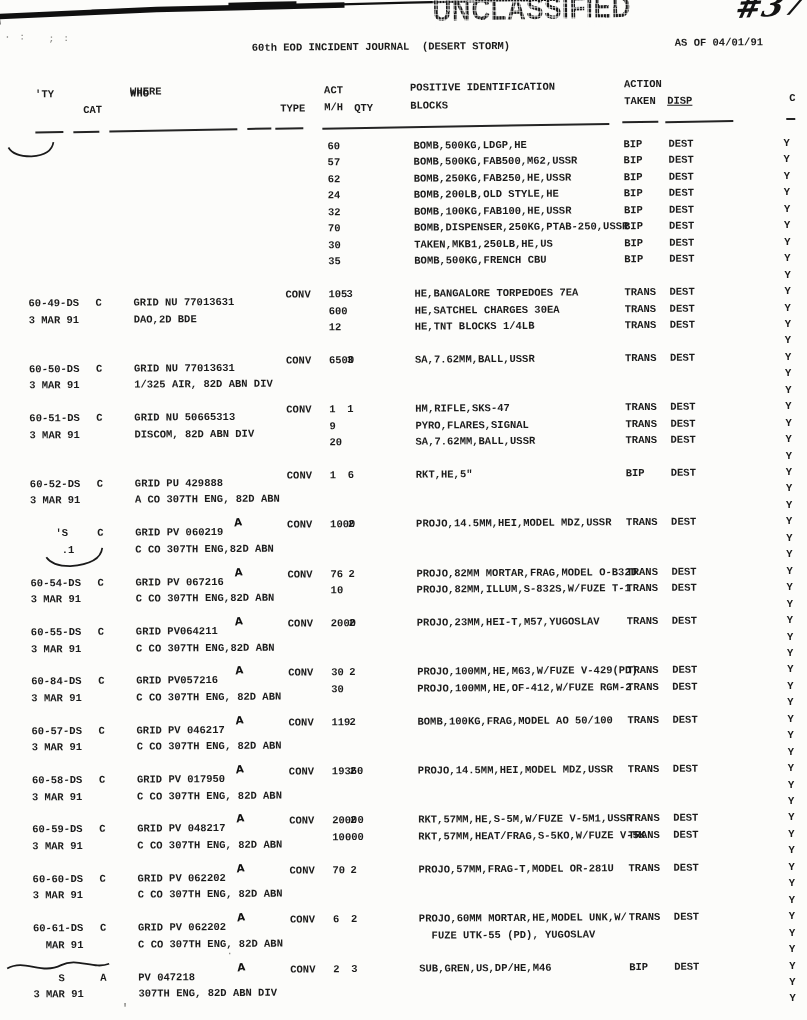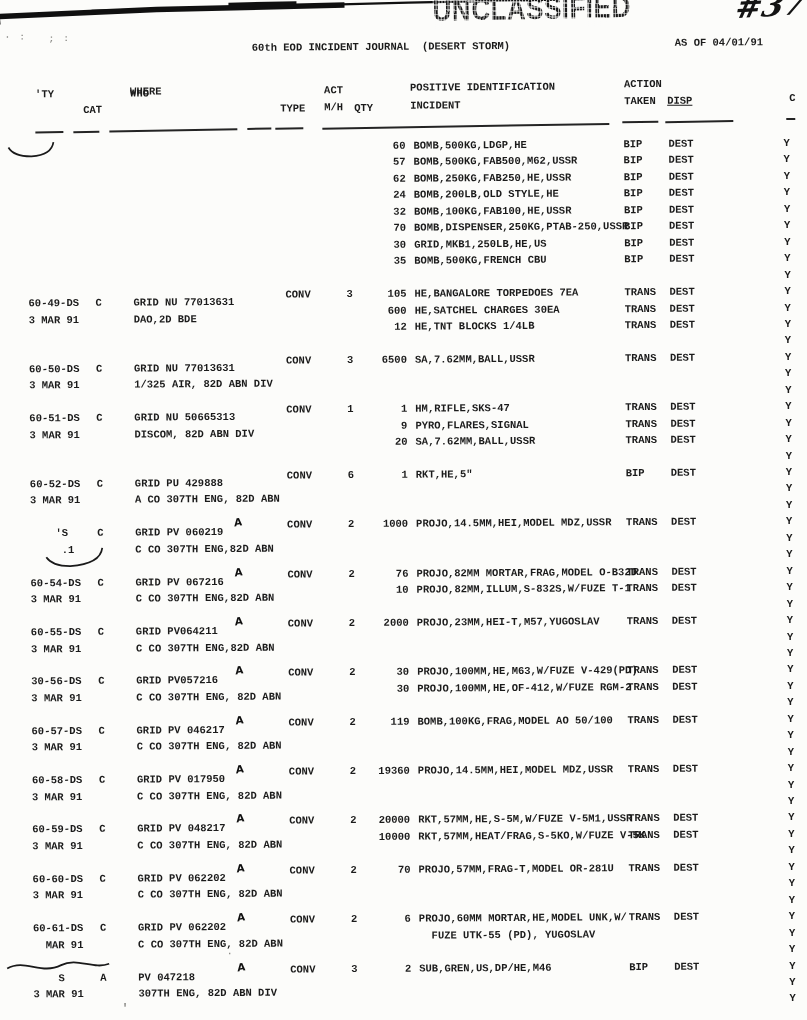--- a/index.html
+++ b/index.html
@@ -20,21 +20,21 @@
   
   .ul{position:absolute;height:2px;background:#242424;transform:rotate(-0.55deg);}
   
   .jl{position:absolute;left:0;width:807px;height:17px;}
   .jl span{position:absolute;white-space:pre;font-size:10.5px;font-weight:700;top:0;}
   .f-id{left:30px;top:7px !important;}
   .f-cat{left:97px;top:7px !important;}
   .f-where{left:135px;top:7px !important;}
   .f-type{left:287px;}
   .f-act{left:348px;}
-  .f-qty{left:330px;width:78px;text-align:right;}
+  .f-qty{left:330px;width:78px;}
   .f-remark{left:416px;}
   .f-action{left:626px;}
   .f-disp{left:671px;}
   .f-c{left:786px;}
   .mark{left:234px;top:-3px !important;font-family:"DejaVu Sans",sans-serif;font-weight:900;font-size:23px;color:#101010;transform:rotate(-9deg) skewX(-6deg);}
   .smudge{position:absolute;color:#8a8a86;font-size:9px;font-weight:700;letter-spacing:2px;}
   svg{position:absolute;overflow:visible;}
 </style>
 </head>
 <body>
@@ -65,21 +65,21 @@
     <div class="ch" style="left:133px;top:84px;">WHERE</div>
     <div class="ch" style="left:327px;top:84px;">ACT</div>
     <div class="ch" style="left:413px;top:82px;">POSITIVE IDENTIFICATION</div>
     <div class="ch" style="left:627px;top:80px;">ACTION</div>
 
     <div class="ch" style="left:86px;top:102px;">CAT</div>
     <div class="ch" style="left:133px;top:86px;">WHO</div>
     <div class="ch" style="left:283px;top:102px;">TYPE</div>
     <div class="ch" style="left:327px;top:101px;">M/H</div>
     <div class="ch" style="left:357px;top:102px;">QTY</div>
-    <div class="ch" style="left:413px;top:100px;">INCIDENT</div>
+    <div class="ch" style="left:413px;top:100px;">BLOCKS</div>
     <div class="ch" style="left:627px;top:97px;">TAKEN</div>
     <div class="ch" style="left:670px;top:97px;text-decoration:underline;">DISP</div>
     <div class="ch" style="left:792px;top:95px;">C</div>
 
     <div class="ul" style="left:38px;top:129px;width:28px;"></div>
     <div class="ul" style="left:76px;top:129px;width:26px;"></div>
     <div class="ul" style="left:112px;top:128px;width:128px;"></div>
     <div class="ul" style="left:250px;top:127px;width:24px;"></div>
     <div class="ul" style="left:278px;top:127px;width:28px;"></div>
     <div class="ul" style="left:325px;top:126px;width:287px;"></div>
@@ -135,21 +135,21 @@
         </div>
         <div class="jl" style="top: 222.25px;">
           <span class="f-qty">70</span>
           <span class="f-remark">BOMB,DISPENSER,250KG,PTAB-250,USSR</span>
           <span class="f-action">BIP</span>
           <span class="f-disp">DEST</span>
           <span class="f-c">Y</span>
         </div>
         <div class="jl" style="top: 238.7px;">
           <span class="f-qty">30</span>
-          <span class="f-remark">GRID,MKB1,250LB,HE,US</span>
+          <span class="f-remark">TAKEN,MKB1,250LB,HE,US</span>
           <span class="f-action">BIP</span>
           <span class="f-disp">DEST</span>
           <span class="f-c">Y</span>
         </div>
         <div class="jl" style="top: 255.15px;">
           <span class="f-qty">35</span>
           <span class="f-remark">BOMB,500KG,FRENCH CBU</span>
           <span class="f-action">BIP</span>
           <span class="f-disp">DEST</span>
           <span class="f-c">Y</span>
@@ -320,21 +320,21 @@
         </div>
         <div class="jl" style="top: 633.5px;">
           <span class="f-id">3 MAR 91</span>
           <span class="f-where">C CO 307TH ENG,82D ABN</span>
           <span class="f-c">Y</span>
         </div>
         <div class="jl" style="top: 649.95px;">
           <span class="f-c">Y</span>
         </div>
         <div class="jl" style="top: 666.4px;">
-          <span class="f-id">30-56-DS</span>
+          <span class="f-id">60-84-DS</span>
           <span class="f-cat">C</span>
           <span class="f-where">GRID PV057216</span>
           <span class="f-type">CONV</span>
           <span class="f-act">2</span>
           <span class="f-qty">30</span>
           <span class="f-remark">PROJO,100MM,HE,M63,W/FUZE V-429(PD)</span>
           <span class="f-action">TRANS</span>
           <span class="f-disp">DEST</span>
           <span class="f-c">Y</span>
           <span class="mark">A</span>

